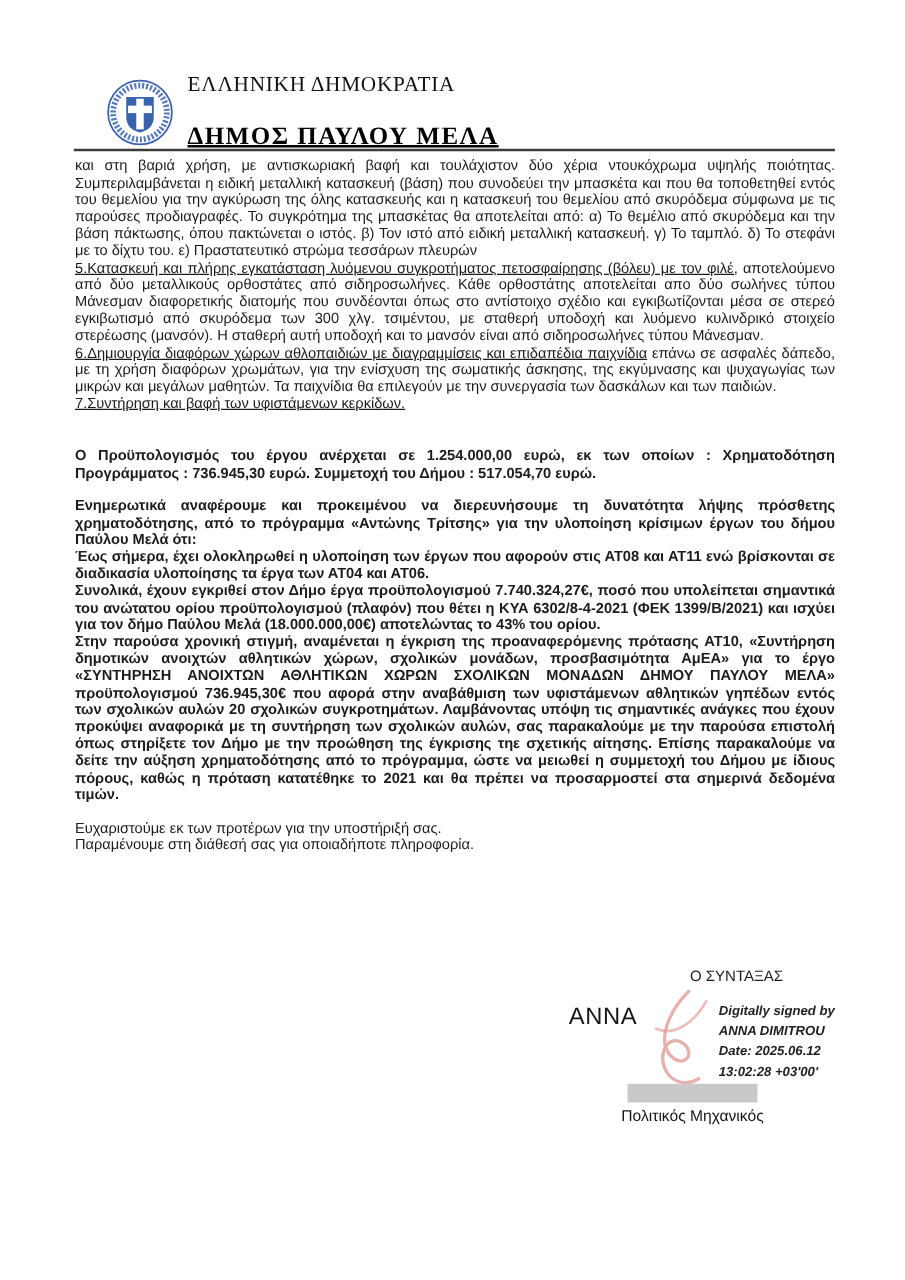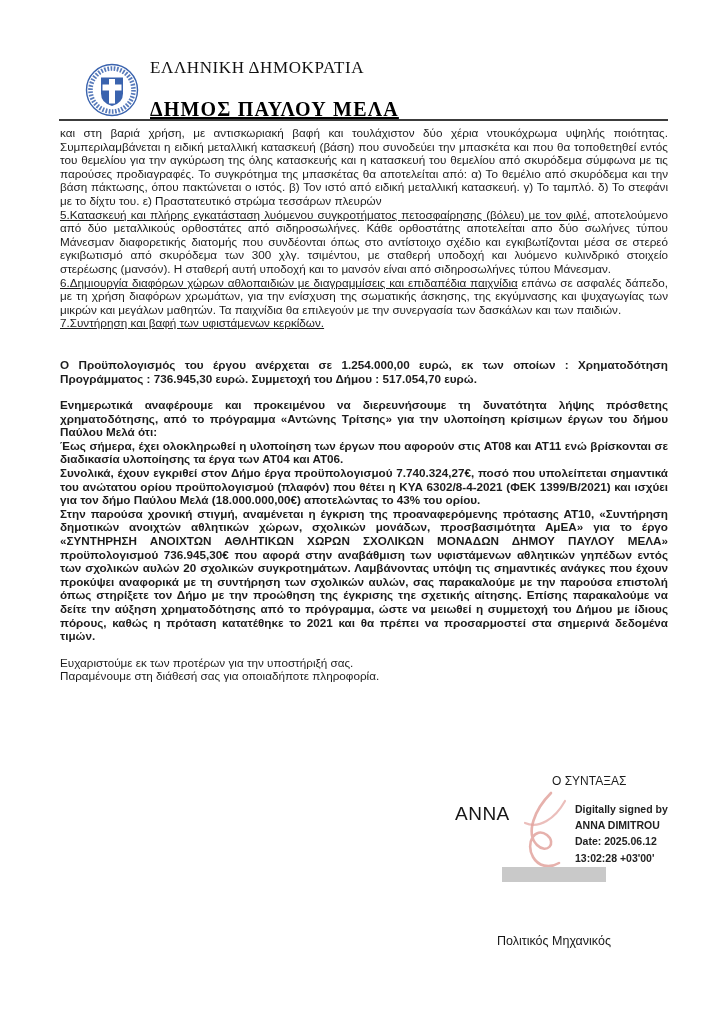--- a/index.html
+++ b/index.html
@@ -32,24 +32,24 @@
   .u { text-decoration:underline; }
   
   .closer { position:absolute; top:774px; left:516px; font-size:12px; color:#1c1c1c;margin-left:36px; }
   .flourish { position:absolute; top:789px; left:517px; }
   .sig-name {
     position:absolute; top:800px; left:455px; font-size:19px; line-height:27px;
     color:#161616; letter-spacing:.5px;
   }
   .sig-digital {
     position:absolute; top:801px; left:575px; width:102px;
-    font-size:10.5px; line-height:16.2px; font-weight:bold; color:#222;
+    font-size:10.5px; line-height:16.2px; font-weight:bold; color:#222;font-style:italic;
   }
   .redaction { position:absolute; top:867px; left:502px; width:104px; height:15px; background:#c9c9c9; }
-  .sig-role { position:absolute; top:886px; left:497px; font-size:12.5px; color:#161616;margin-top:48px; }
+  .sig-role { position:absolute; top:886px; left:497px; font-size:12.5px; color:#161616; }
 </style>
 </head>
 <body>
 
 <div class="page">
 
   <div class="header">
     <svg class="emblem" viewBox="0 0 54 54" xmlns="http://www.w3.org/2000/svg">
       <circle cx="27" cy="27" r="25.5" fill="none" stroke="#3a63ae" stroke-width="1.4"></circle>
       <circle cx="27" cy="27" r="21.5" fill="none" stroke="#3a63ae" stroke-width="4.6" stroke-dasharray="1.7,1.5" opacity="0.85"></circle>

